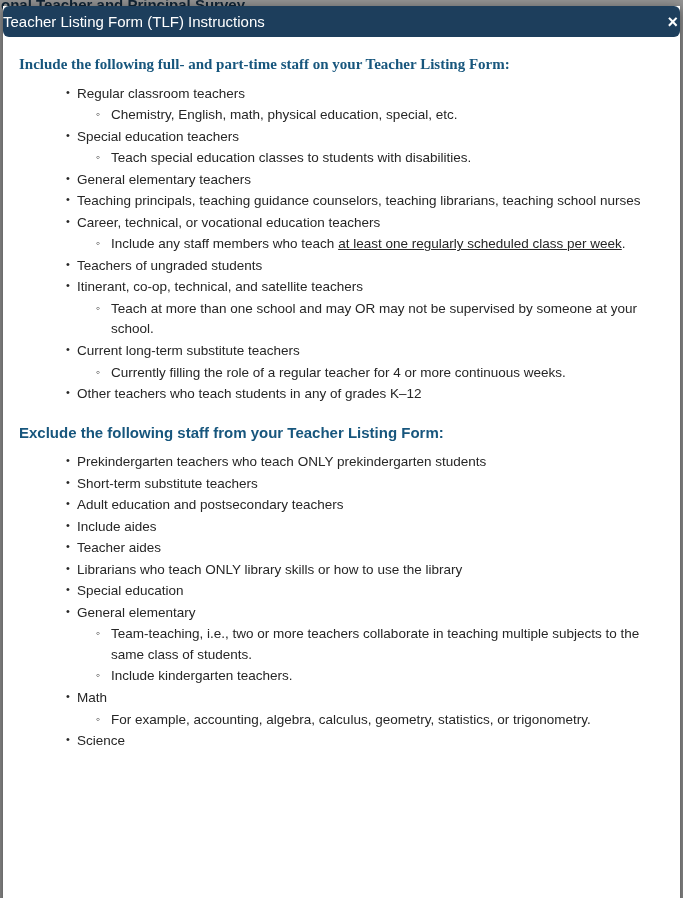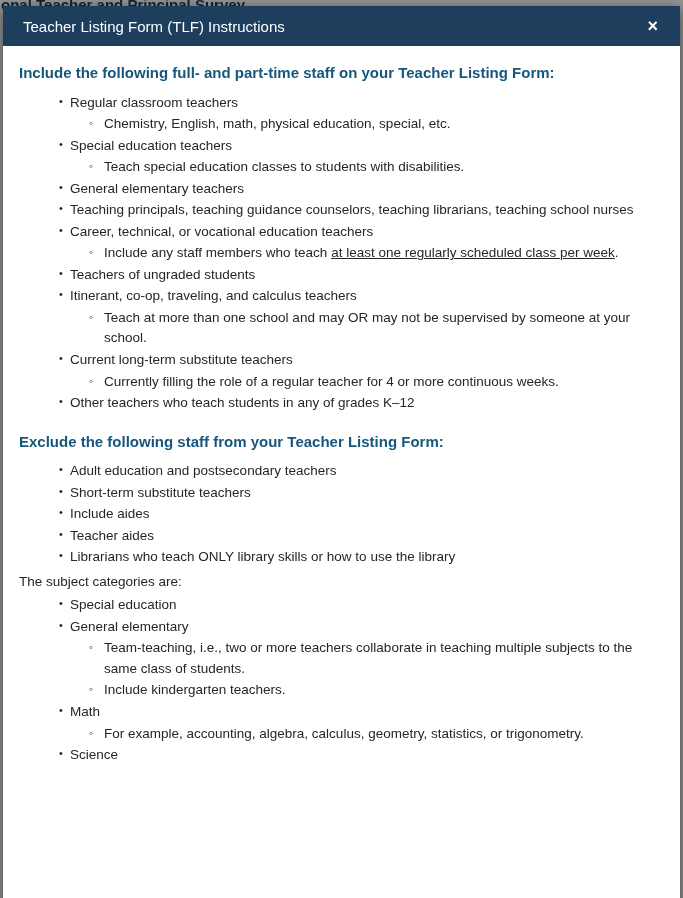--- a/index.html
+++ b/index.html
@@ -29,24 +29,25 @@
     top: 6px;
     left: 3px;
     width: 677px;
     height: 1000px;
     background: #ffffff;
     box-shadow: 0 3px 12px rgba(0,0,0,0.55);
   }
   .modal-header {
     background: var(--header_bg, #1d3e5c);
     color: #ffffff;
-    height: 40px;
+    height: 31px;
     display: flex;
     align-items: center;
-    padding: 0 20px;
+    padding: 0 0;
+    border-radius: 6px;
   }
   .modal-title { font-size: 15px; font-weight: 500; flex: 1; }
   .close-button {
     background: none;
     border: none;
     color: #ffffff;
     font-size: 18px;
     font-weight: 700;
     line-height: 1;
     padding: 0 2px;
@@ -57,23 +58,23 @@
     color: var(--body_text, #262626);
     font-size: 13.5px;
     line-height: 1.52;
   }
   h2.section-heading {
     color: var(--heading, #17567d);
     font-size: 15px;
     font-weight: 700;
     margin: 17px 0 8px 0;
   }
-  .modal-body section:first-child h2.section-heading { margin-top: 4px; }
+  .modal-body section:first-child h2.section-heading { margin-top: 4px; font-family: Liberation Serif, serif; }
   ul { list-style: none; }
-  li { position: relative; margin: 1px 4px; }
+  li { position: relative; margin: 1px 11px; }
   li.l1 { padding-left: 47px; }
   li.l1::before {
     content: "\2022";
     position: absolute;
     left: 36px;
     top: 0;
     font-size: 11px;
   }
   li.l2 { padding-left: 81px; }
   li.l2::before {
@@ -105,41 +106,41 @@
       <ul>
         <li class="l1">Regular classroom teachers</li>
         <li class="l2">Chemistry, English, math, physical education, special, etc.</li>
         <li class="l1">Special education teachers</li>
         <li class="l2">Teach special education classes to students with disabilities.</li>
         <li class="l1">General elementary teachers</li>
         <li class="l1">Teaching principals, teaching guidance counselors, teaching librarians, teaching school nurses</li>
         <li class="l1">Career, technical, or vocational education teachers</li>
         <li class="l2"><span>Include any staff members who teach </span><span class="u">at least one regularly scheduled class per week</span><span>.</span></li>
         <li class="l1">Teachers of ungraded students</li>
-        <li class="l1">Itinerant, co-op, traveling, and calculus teachers</li>
+        <li class="l1">Itinerant, co-op, technical, and satellite teachers</li>
         <li class="l2">Teach at more than one school and may OR may not be supervised by someone at your school.</li>
         <li class="l1">Current long-term substitute teachers</li>
         <li class="l2">Currently filling the role of a regular teacher for 4 or more continuous weeks.</li>
         <li class="l1">Other teachers who teach students in any of grades K–12</li>
       </ul>
     </section>
 
     <section>
       <h2 class="section-heading">Exclude the following staff from your Teacher Listing Form:</h2>
       <ul>
+        <li class="l1">Prekindergarten teachers who teach ONLY prekindergarten students</li>
+        <li class="l1">Short-term substitute teachers</li>
         <li class="l1">Adult education and postsecondary teachers</li>
-        <li class="l1">Short-term substitute teachers</li>
         <li class="l1">Include aides</li>
         <li class="l1">Teacher aides</li>
         <li class="l1">Librarians who teach ONLY library skills or how to use the library</li>
       </ul>
     </section>
 
     <section>
-      <p class="intro">The subject categories are:</p>
       <ul>
         <li class="l1">Special education</li>
         <li class="l1">General elementary</li>
         <li class="l2">Team-teaching, i.e., two or more teachers collaborate in teaching multiple subjects to the same class of students.</li>
         <li class="l2">Include kindergarten teachers.</li>
         <li class="l1">Math</li>
         <li class="l2">For example, accounting, algebra, calculus, geometry, statistics, or trigonometry.</li>
         <li class="l1">Science</li>
 
       </ul>

